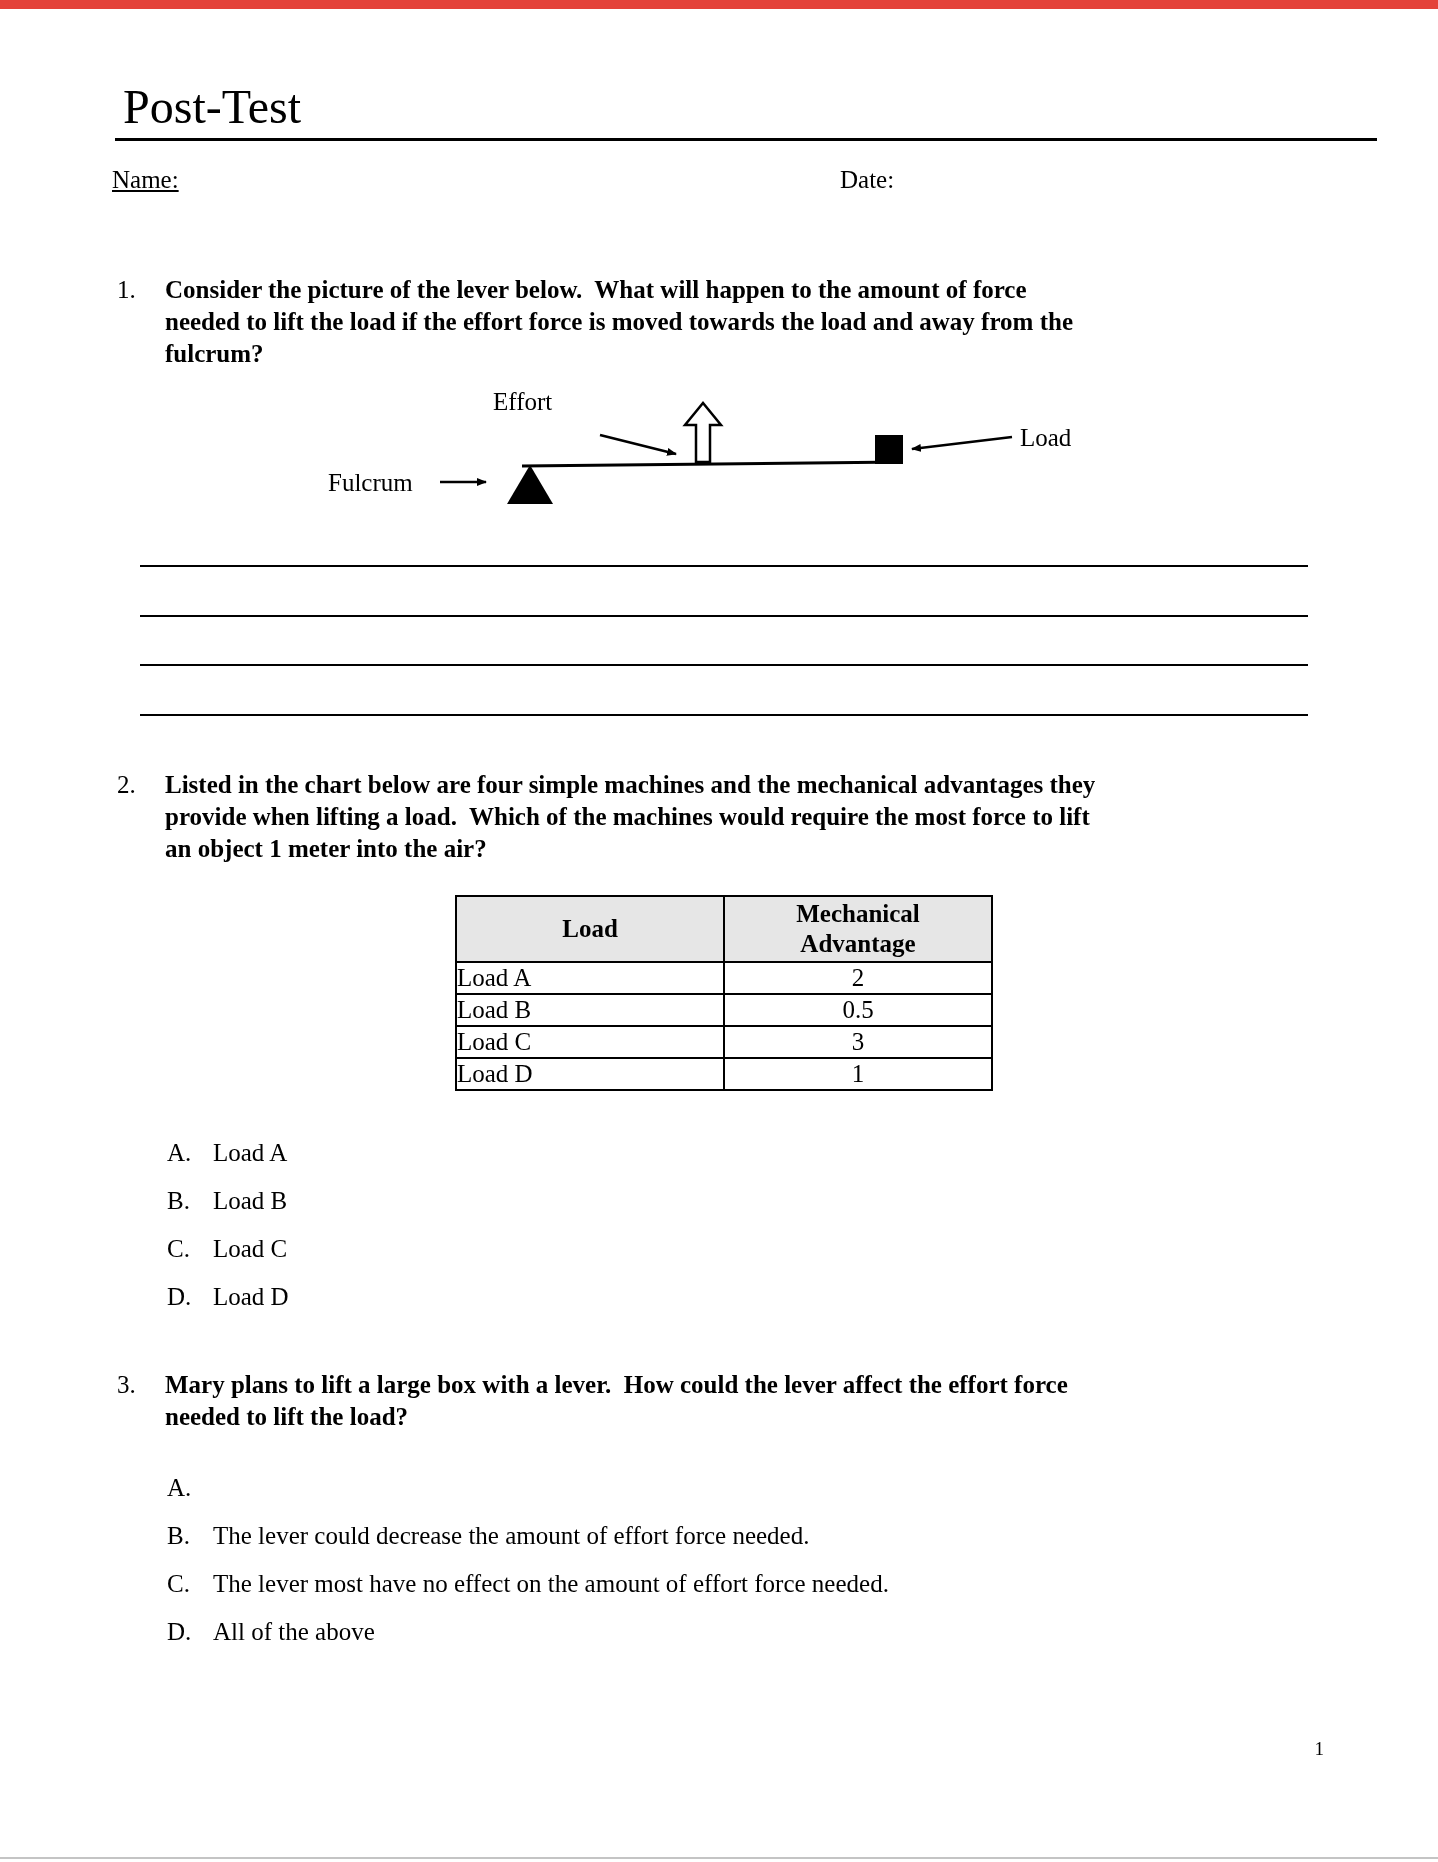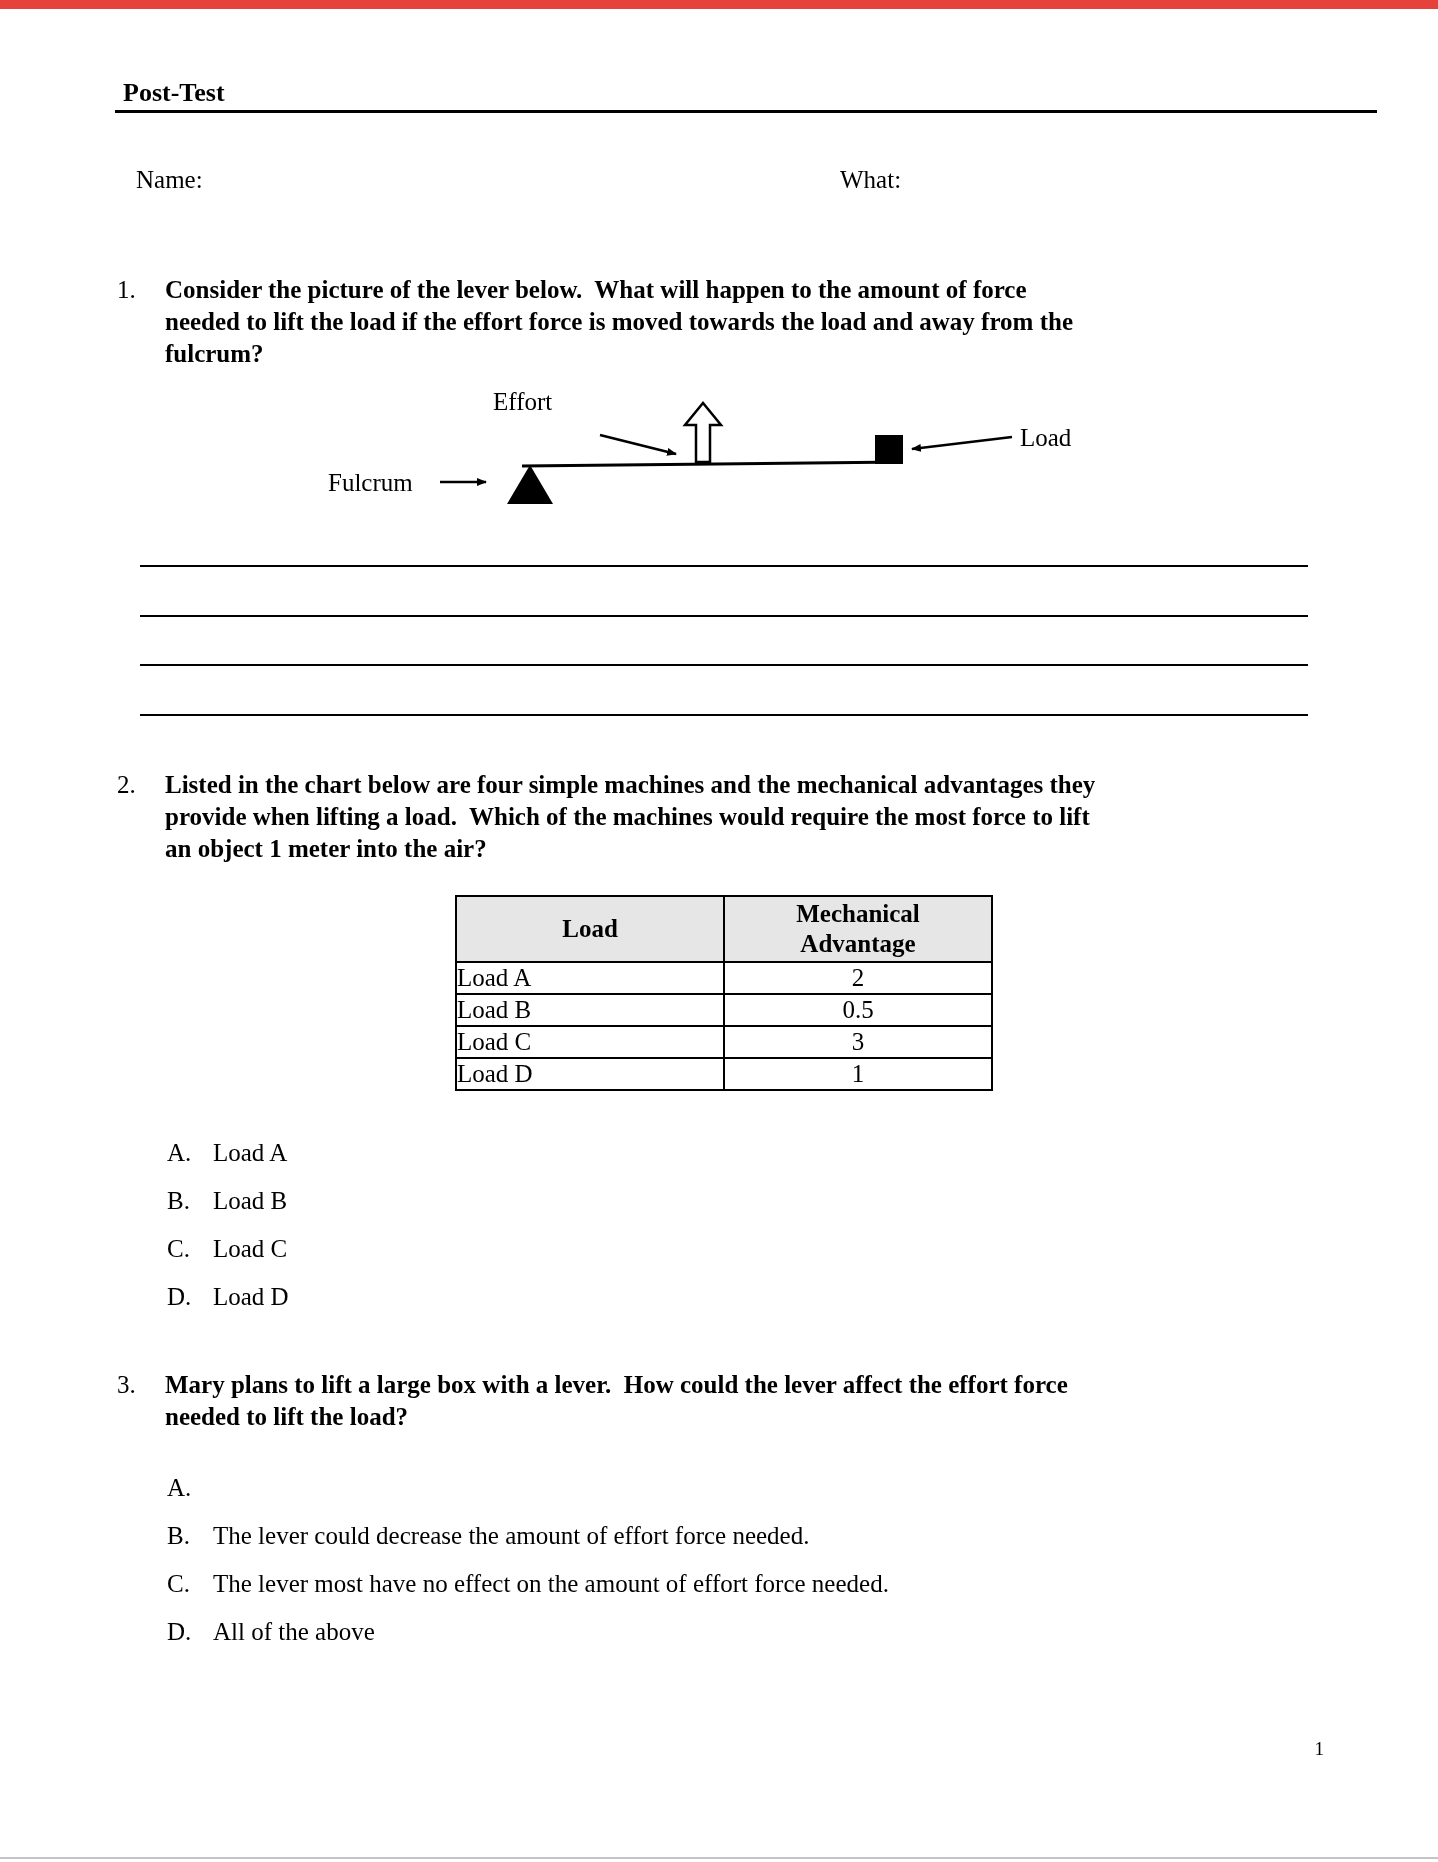--- a/index.html
+++ b/index.html
@@ -12,25 +12,25 @@
     overflow:hidden;
   }
   .topbar{position:absolute;left:0;top:0;width:1438px;height:9px;}
   .bottombar{position:absolute;left:0;top:1857px;width:1438px;height:2px;background:#c4c4c4;}
 
   .header{
     position:absolute;left:115px;top:76px;width:1262px;
     display:flex;justify-content:space-between;align-items:baseline;
     border-bottom:3px solid #000;
   }
-  .title-left{font-size:26px;line-height:1.3;padding-left:8px;font-weight:bold;}
+  .title-left{font-size:48px;line-height:1.3;padding-left:8px;}
   .title-right{font-size:52px;line-height:1.2;padding-right:55px;}
 
   .namedate{position:absolute;top:166px;left:0;width:1438px;font-size:25px;}
-  .name-label{position:absolute;left:136px;}
+  .name-label{position:absolute;left:112px;text-decoration:underline;}
   .date-label{position:absolute;left:840px;}
   .blank{display:inline-block;min-width:220px;height:28px;vertical-align:bottom;}
 
   .question{position:absolute;display:flex;font-size:25px;line-height:32px;}
   .q-num{width:48px;flex:none;}
   .q-text{width:940px;white-space:pre-wrap;font-weight:bold;}
 
   .diagram{position:absolute;left:300px;top:378px;width:790px;height:140px;}
   .diagram text{font-size:25px;font-family:"Liberation Serif","DejaVu Serif",serif;fill:#000;}
 
@@ -64,21 +64,21 @@
 
   <div class="header">
     <div class="title-left">Post-Test</div>
   </div>
 
   <div class="namedate">
     <span class="name-label">
       <span>Name:</span><span class="blank"></span>
     </span>
     <span class="date-label">
-      <span>What:</span><span class="blank"></span>
+      <span>Date:</span><span class="blank"></span>
     </span>
   </div>
 
   <div class="question" style="left:117px;top:274px;">
     <div class="q-num">1.</div>
     <div class="q-text">Consider the picture of the lever below.  What will happen to the amount of force needed to lift the load if the effort force is moved towards the load and away from the fulcrum?</div>
   </div>
 
   <svg class="diagram" viewBox="0 0 790 140">
     <defs>

